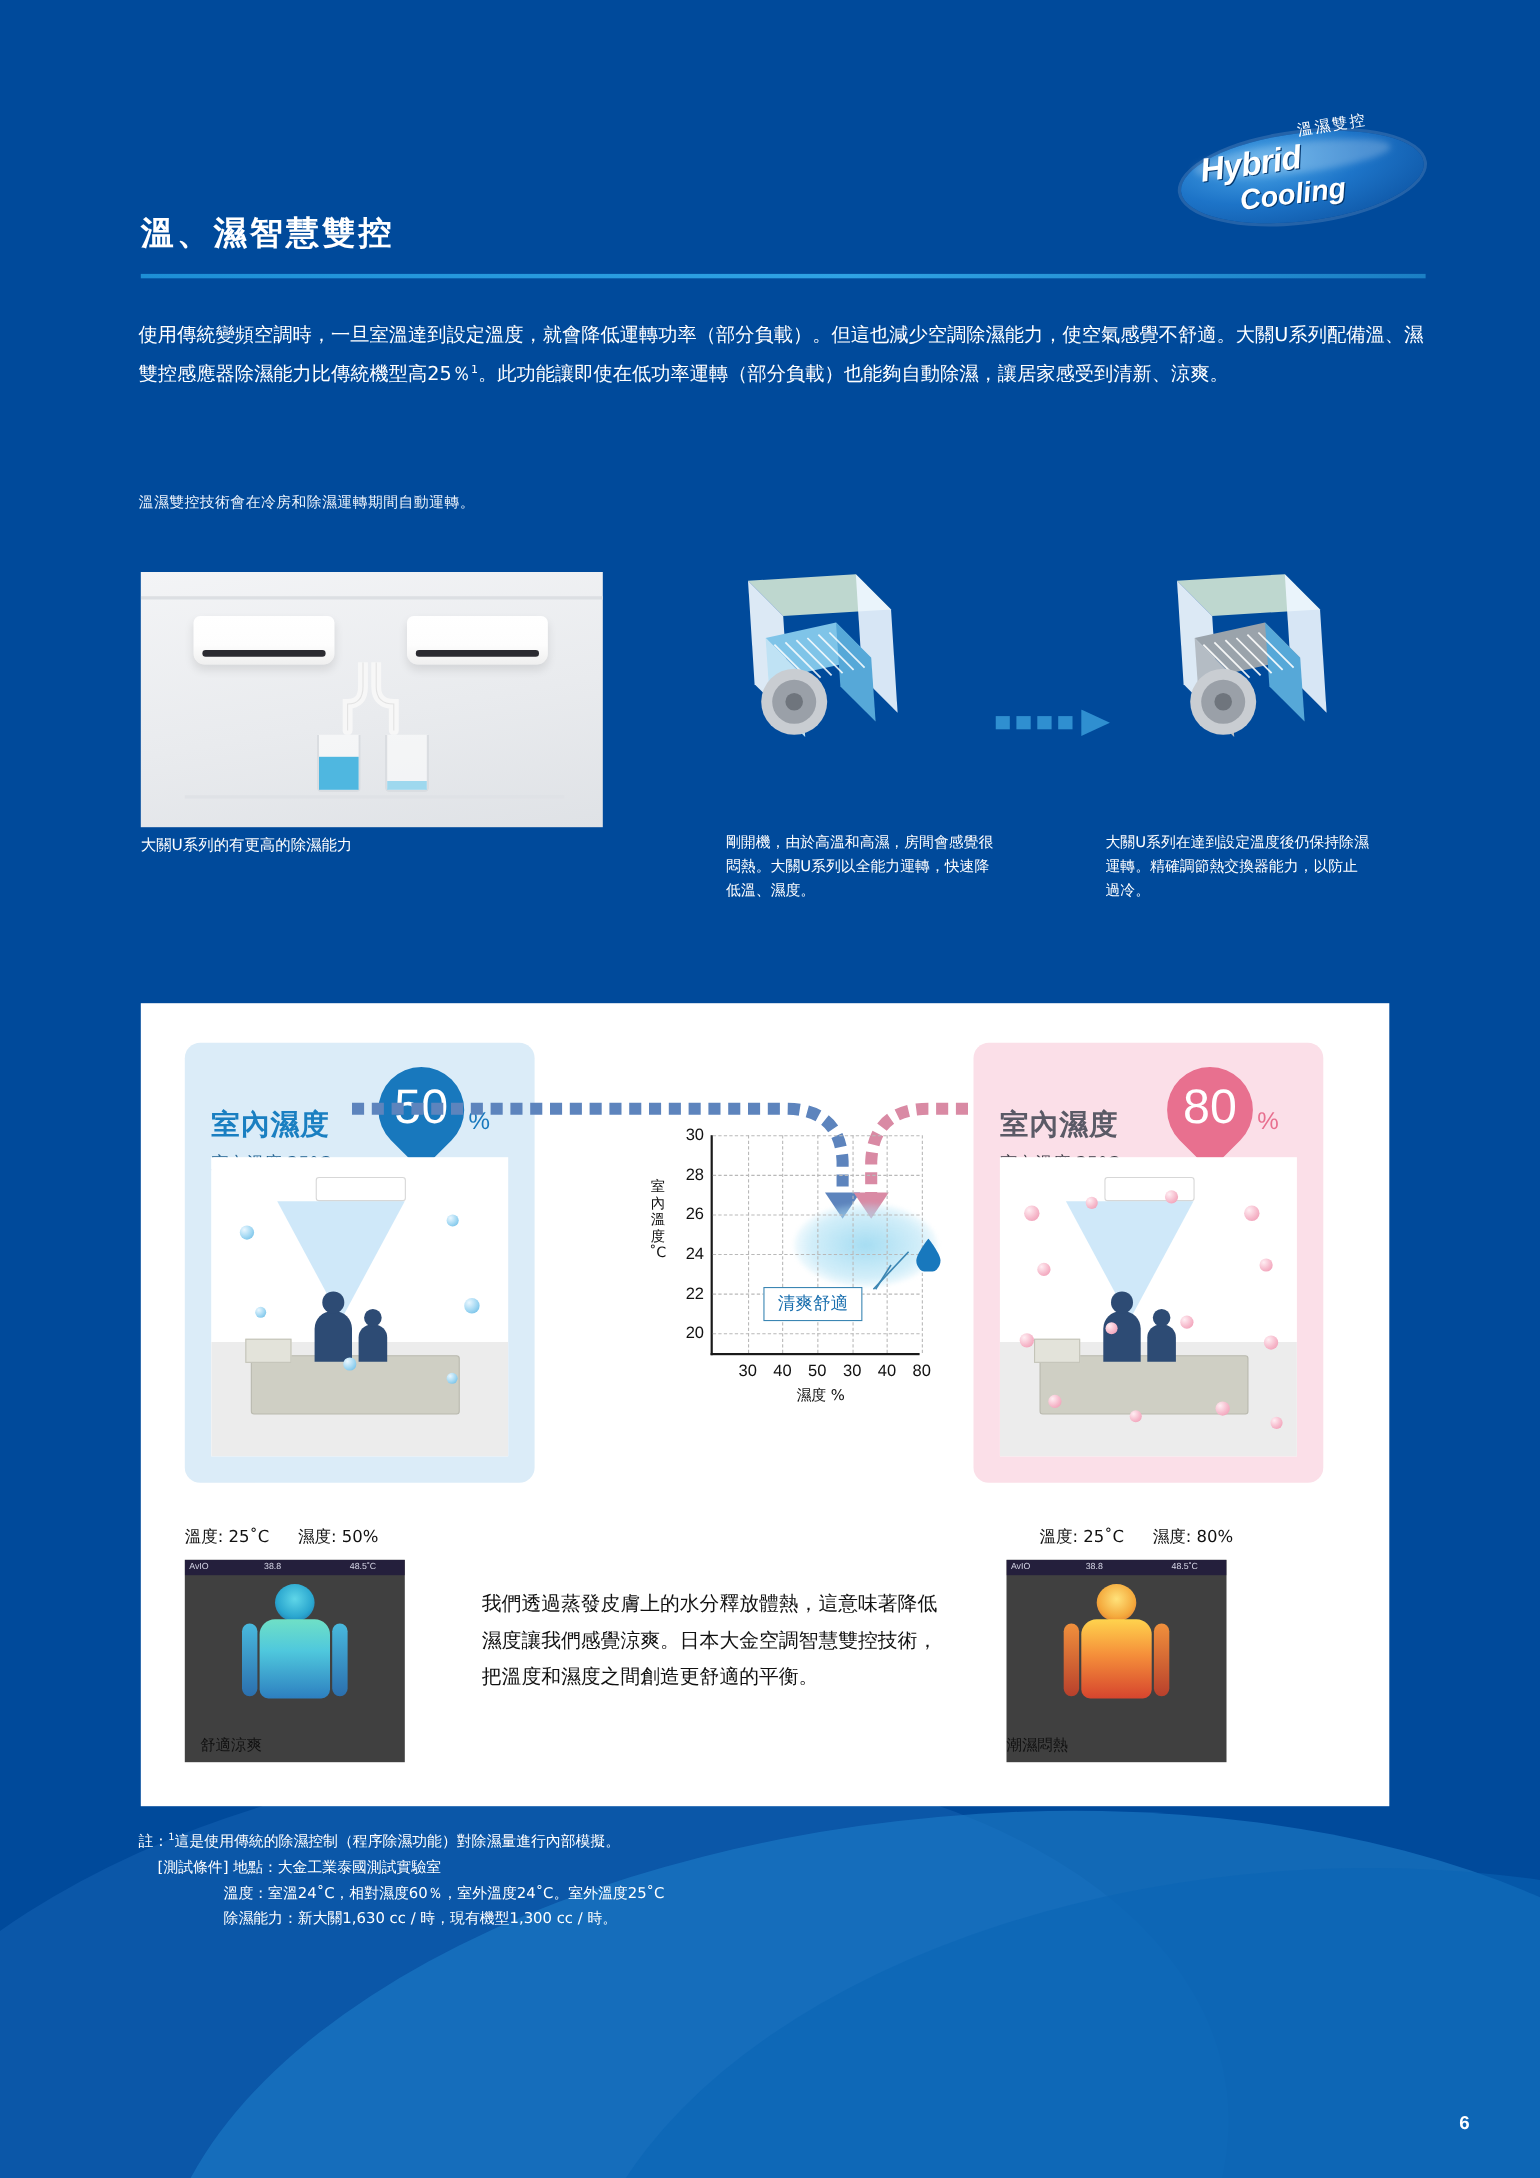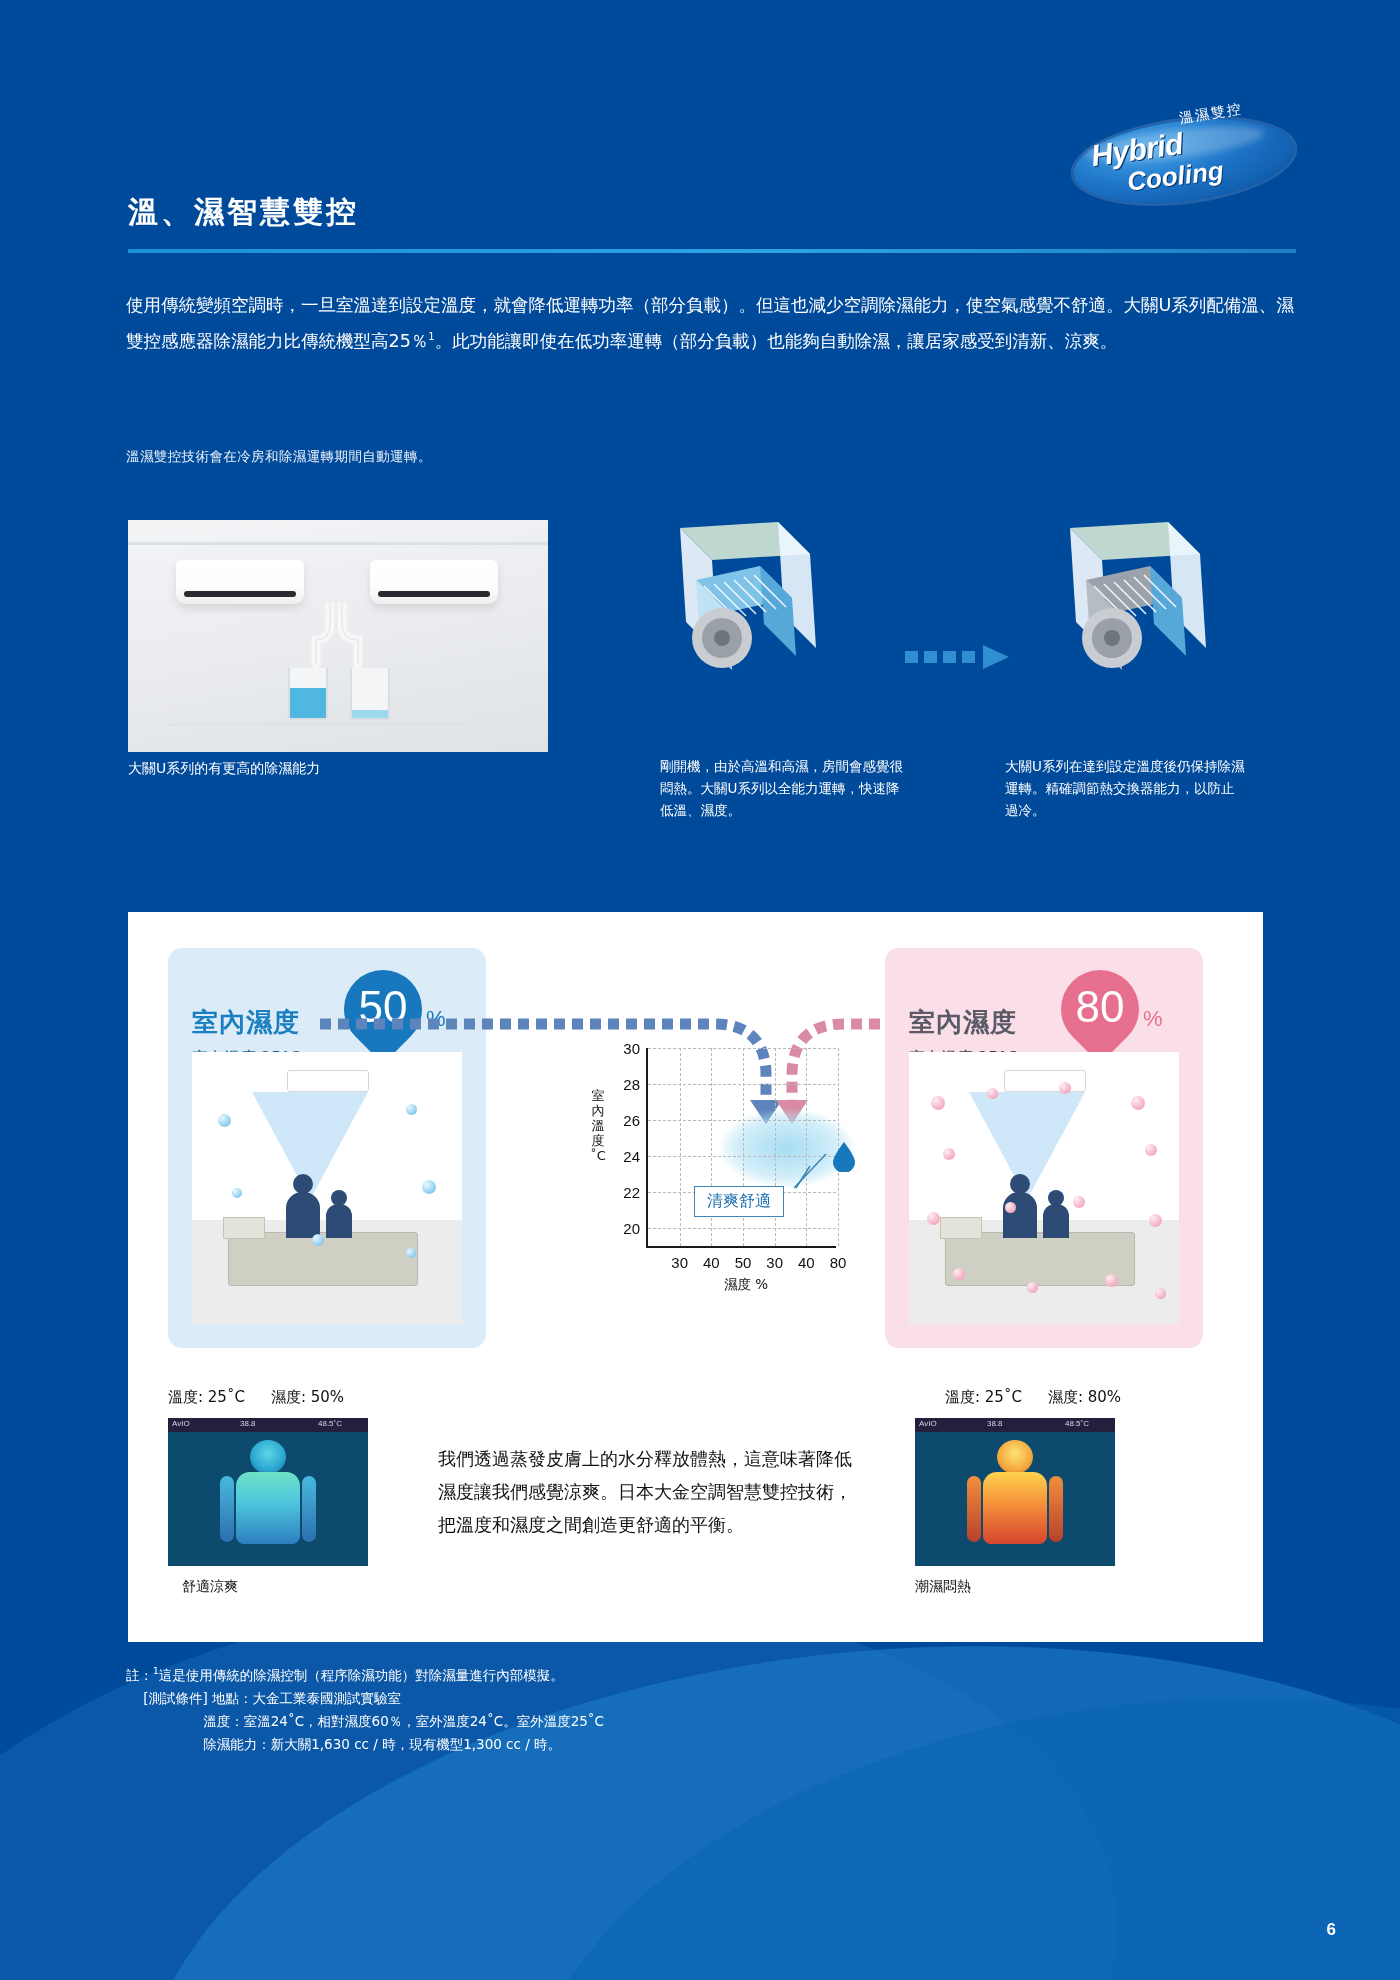--- a/index.html
+++ b/index.html
@@ -251,21 +251,21 @@
   .room .p-big  { left: 6px;  bottom: 0; width: 34px; height: 46px; border-radius: 16px 16px 0 0; }
   .room .p-big::before  { content:""; position:absolute; left: 7px; top:-18px; width: 20px; height: 20px; border-radius:50%; background:#2d4b74; }
   .room .p-small{ left: 46px; bottom: 0; width: 26px; height: 34px; border-radius: 12px 12px 0 0; }
   .room .p-small::before{ content:""; position:absolute; left: 5px; top:-14px; width: 16px; height: 16px; border-radius:50%; background:#2d4b74; }
 
   .bubble { position:absolute; border-radius:50%; }
   .side-card.left  .bubble { background: radial-gradient(circle at 32% 30%, #eaf7ff 0%, #9ed6f2 55%, #61b6e2 100%); }
   .side-card.right .bubble { background: radial-gradient(circle at 32% 30%, #ffeef3 0%, #f6b9cb 55%, #ef93ae 100%); }
 
   
-  .chart { position: absolute; left: 398px; top: 16px; width: 340px; height: 450px; }
+  .chart { position: absolute; left: 398px; top: 0px; width: 340px; height: 450px; }
   .plot {
     position:absolute; left: 120px; top: 120px;
     width: 190px; height: 200px;
     border-left: 2px solid #1a1a1a;
     border-bottom: 2px solid #1a1a1a;
   }
   .grid-v, .grid-h { position:absolute; }
   .grid-v { top:0; width:1px; height:100%; border-left: 1px dashed #b9b9b9; }
   .grid-h { left:0; height:1px; width:100%; border-top: 1px dashed #b9b9b9; }
   .ytick {
@@ -311,22 +311,22 @@
   
   .meta {
     position: absolute; font-size: 15px; color:#111;
     font-family: "DejaVu Sans", sans-serif;
   }
   .meta.left  { left: 168px; top: 1388px; }
   .meta.right { left: 915px; top: 1388px; margin-left: 30px; }
   .meta b { font-weight: normal; margin-right: 26px; }
 
   .thermal {
-    position: absolute; top: 1418px; width: 200px; height: 148px;
-    background: #0c4a6e; overflow:hidden;
+    position: absolute; top: 1418px; width: 200px; height: 184px;
+    background: #404040; overflow:hidden;
   }
   .thermal.t1 { left: 168px; }
   .thermal.t2 { left: 915px; }
   .th-bar { position:absolute; left:0; top:0; width:100%; height: 14px; background:#241f3c; }
   .th-bar span { position:absolute; top:1px; font-size:8px; color:#d6d6e6; font-family:"Liberation Sans",sans-serif; }
   .th-body { position:absolute; left: 52px; top: 22px; width: 96px; height: 120px; }
   .th-head { position:absolute; left: 30px; top: 0; width: 36px; height: 34px; border-radius: 50%; }
   .th-torso{ position:absolute; left: 16px; top: 32px; width: 64px; height: 72px; border-radius: 14px 14px 8px 8px; }
   .th-arm  { position:absolute; top: 36px; width: 14px; height: 66px; border-radius: 7px; }
   .th-arm.l{ left: 0px; } .th-arm.r{ right: 0px; }

